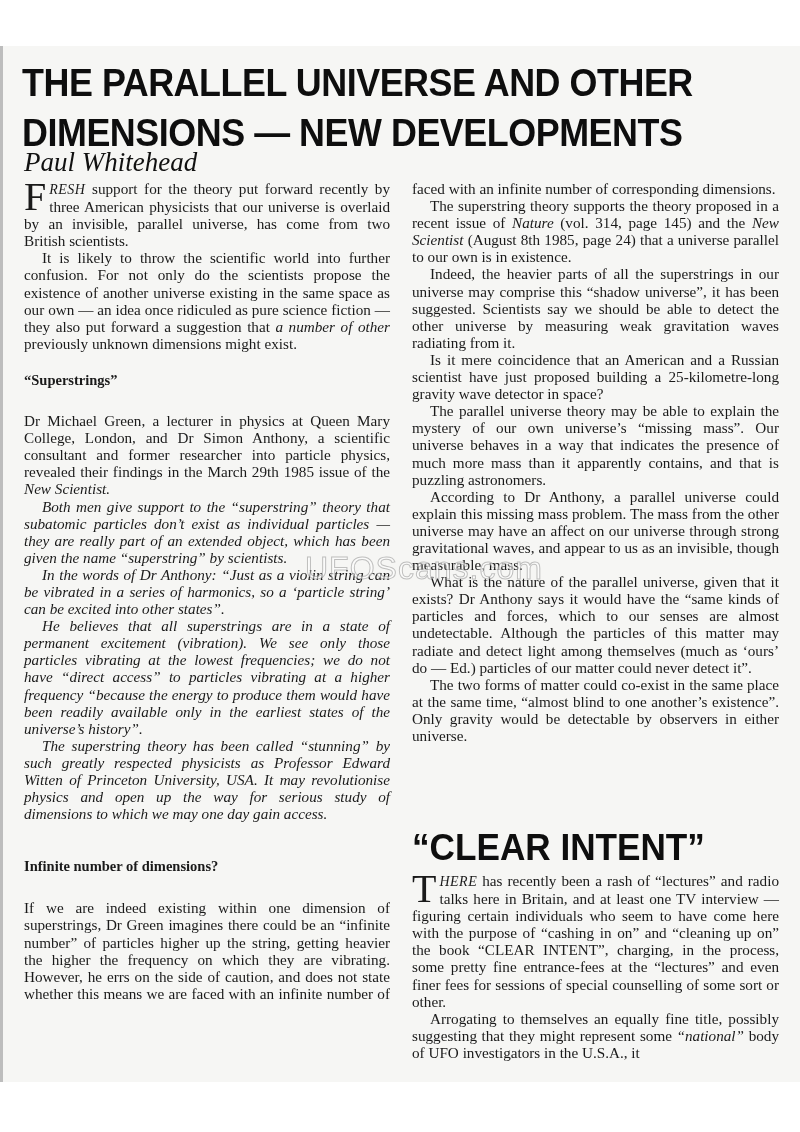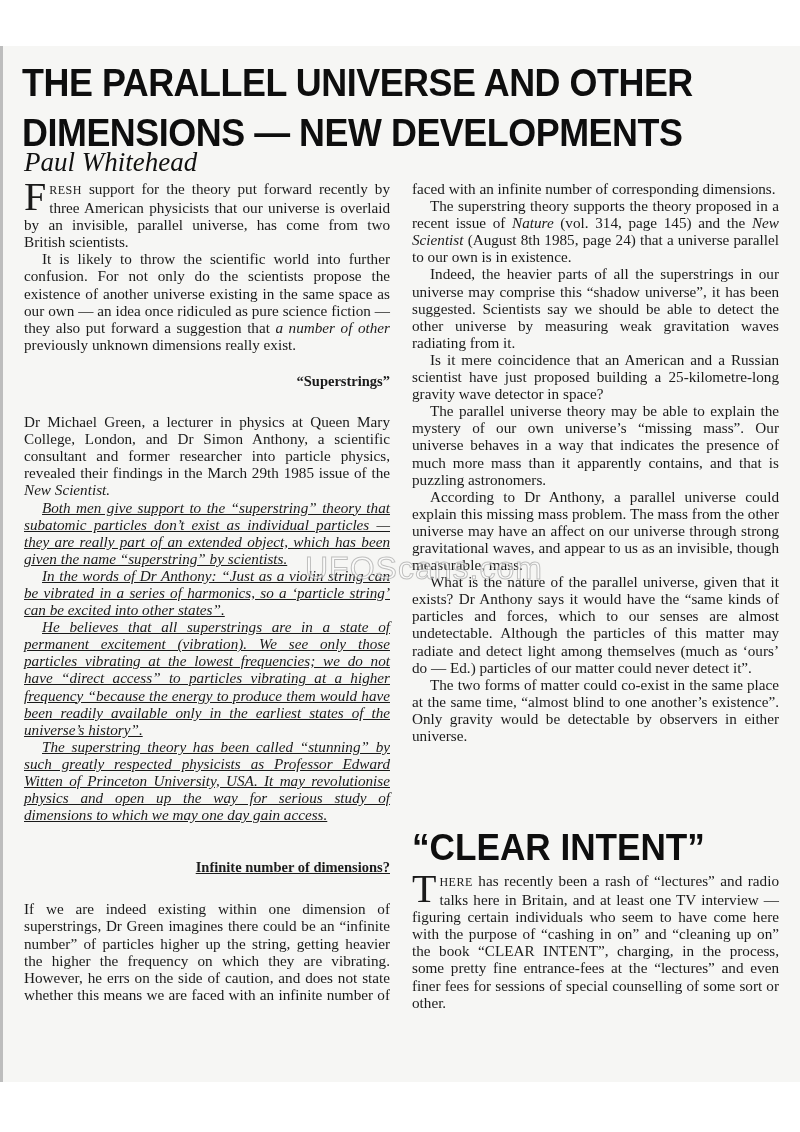--- a/index.html
+++ b/index.html
@@ -21,32 +21,32 @@
   }
   .byline {
     position: absolute; left: 24px; top: 146px;
     font-family: "Liberation Serif", serif; font-style: italic; font-size: 27px; line-height: 32px; color: #111;
   }
   .col { position: absolute; font-size: 15.2px; line-height: 17.1px; text-align: justify; }
   .col-left { left: 24px; top: 180px; width: 366px; }
   .col-right { left: 412px; top: 180px; width: 367px; }
   .col p { margin: 0; text-indent: 18px; hyphens: manual; }
   .col p.noindent { text-indent: 0; }
-  .col p.ital { font-style: italic; text-decoration: underline; }
+  .col p.ital { font-style: italic; }
   .col em { font-style: italic; }
   .dropcap-p { text-indent: 0 !important; }
   .dropcap {
     float: left; font-size: 40px; line-height: 32px; margin: 1px 3px 0 0; font-family: "Liberation Serif", serif;
   }
-  .smallcaps { font-size: 12px; letter-spacing: 0.5px; text-transform: uppercase; }
+  .smallcaps { font-size: 14px; letter-spacing: 0.5px; text-transform: uppercase; font-style: italic; }
   .subhead {
-    text-align: right; font-weight: bold; font-size: 14.5px; margin: 0 !important; text-indent: 0 !important;
+    text-align: left; font-weight: bold; font-size: 14.5px; margin: 0 !important; text-indent: 0 !important;
   }
   .sh1 { margin-top: 20px !important; margin-bottom: 23px !important; }
-  .sh2 { margin-top: 36px !important; margin-bottom: 24px !important; text-decoration: underline; }
+  .sh2 { margin-top: 36px !important; margin-bottom: 24px !important; }
   .section2-title {
     position: absolute; left: 412px; top: 826px;
     font-family: "Liberation Sans", "DejaVu Sans", sans-serif; font-weight: bold; font-size: 37px; line-height: 44px; color: #0e0e0e;
     transform: scaleX(0.95); transform-origin: left top; white-space: nowrap;
   }
   .col-right-2 { left: 412px; top: 872px; width: 367px; }
   .watermark {
     position: absolute; left: 305px; top: 550px;
     font-family: "Liberation Sans", sans-serif; font-size: 32px; color: rgba(255,255,255,0.55);
     -webkit-text-stroke: 1px rgba(120,120,120,0.45); letter-spacing: 1px; pointer-events: none;
@@ -61,21 +61,21 @@
   <span>THE PARALLEL UNIVERSE AND OTHER</span><br>
   <span>DIMENSIONS — NEW DEVELOPMENTS</span>
 </h1>
 
 <div class="byline">Paul Whitehead</div>
 
 <div class="col col-left">
   <p class="dropcap-p">
     <span class="dropcap">F</span><span class="smallcaps">resh</span><span> support for the theory put forward recently by three American physicists that our universe is overlaid by an invisible, parallel universe, has come from two British scientists.</span>
   </p>
-  <p><span>It is likely to throw the scientific world into further confusion. For not only do the scientists propose the existence of another universe existing in the same space as our own — an idea once ridiculed as pure science fiction — they also put forward a suggestion that </span><em>a number of other</em><span> previously unknown dimensions really exist.</span></p>
+  <p><span>It is likely to throw the scientific world into further confusion. For not only do the scientists propose the existence of another universe existing in the same space as our own — an idea once ridiculed as pure science fiction — they also put forward a suggestion that </span><em>a number of other</em><span> previously unknown dimensions might exist.</span></p>
 
   <p class="subhead sh1">“Superstrings”</p>
 
   <p class="noindent"><span>Dr Michael Green, a lecturer in physics at Queen Mary College, London, and Dr Simon Anthony, a scientific consultant and former researcher into particle physics, revealed their findings in the March 29th 1985 issue of the </span><em>New Scientist.</em></p>
   <p class="ital">Both men give support to the “superstring” theory that subatomic particles don’t exist as individual particles — they are really part of an extended object, which has been given the name “superstring” by scientists.</p>
   <p class="ital">In the words of Dr Anthony: “Just as a violin string can be vibrated in a series of harmonics, so a ‘particle string’ can be excited into other states”.</p>
   <p class="ital">He believes that all superstrings are in a state of permanent excitement (vibration). We see only those particles vibrating at the lowest frequencies; we do not have “direct access” to particles vibrating at a higher frequency “because the energy to produce them would have been readily available only in the earliest states of the universe’s history”.</p>
   <p class="ital">The superstring theory has been called “stunning” by such greatly respected physicists as Professor Edward Witten of Princeton University, USA. It may revolutionise physics and open up the way for serious study of dimensions to which we may one day gain access.</p>
 
   <p class="subhead sh2">Infinite number of dimensions?</p>
@@ -93,15 +93,16 @@
   <p>What is the nature of the parallel universe, given that it exists? Dr Anthony says it would have the “same kinds of particles and forces, which to our senses are almost undetectable. Although the particles of this matter may radiate and detect light among themselves (much as ‘ours’ do — Ed.) particles of our matter could never detect it”.</p>
   <p>The two forms of matter could co-exist in the same place at the same time, “almost blind to one another’s existence”. Only gravity would be detectable by observers in either universe.</p>
 </div>
 
 <div class="section2-title">“CLEAR INTENT”</div>
 
 <div class="col col-right-2">
   <p class="dropcap-p">
     <span class="dropcap">T</span><span class="smallcaps">here</span><span> has recently been a rash of “lectures” and radio talks here in Britain, and at least one TV interview — figuring certain individuals who seem to have come here with the purpose of “cashing in on” and “cleaning up on” the book “CLEAR INTENT”, charging, in the process, some pretty fine entrance-fees at the “lectures” and even finer fees for sessions of special counselling of some sort or other.</span>
   </p>
+  <p><span>Arrogating to themselves an equally fine title, possibly suggesting that they might represent some </span><em>“national”</em><span> body of UFO investigators in the U.S.A., it</span></p>
 </div>
 
 <div class="watermark">UFOScans.com</div>
 
 </body></html>

